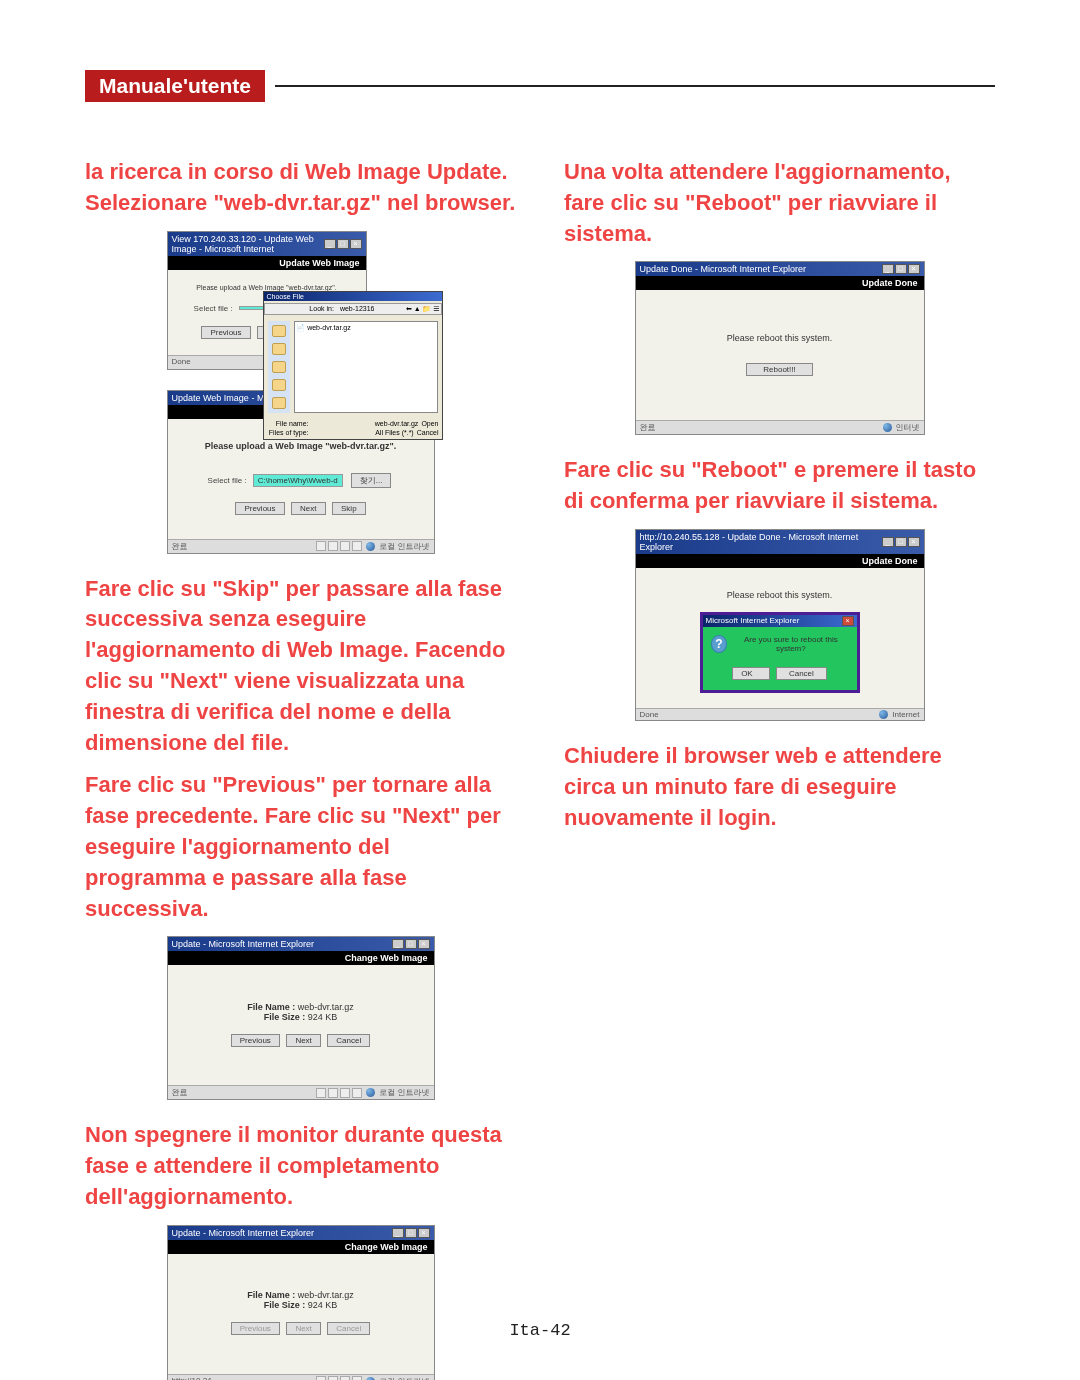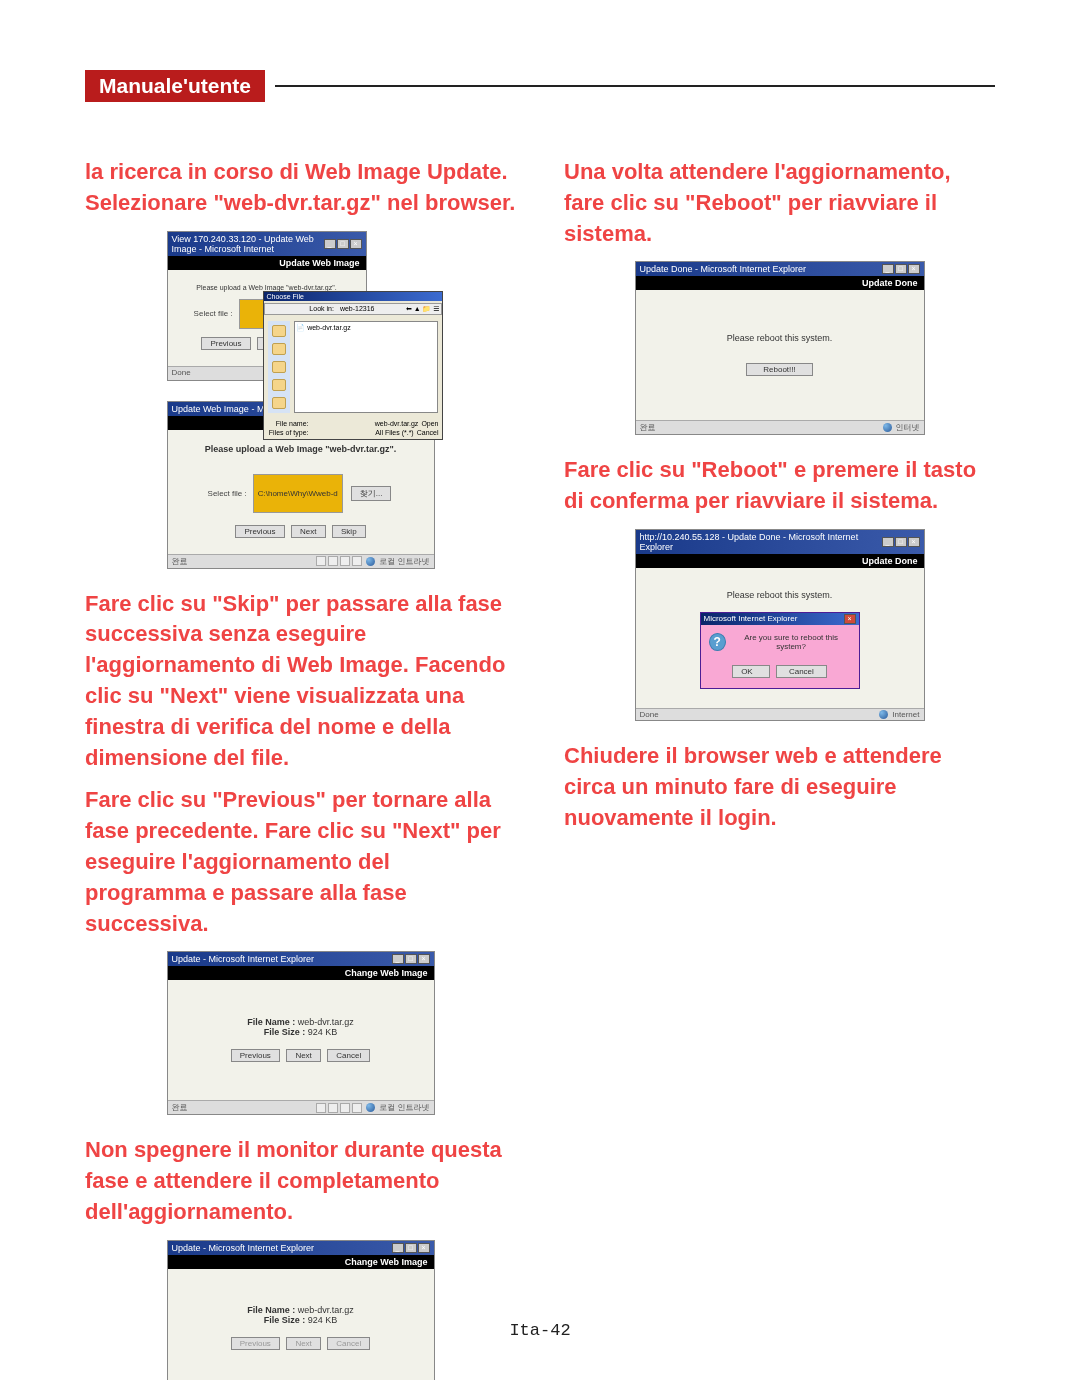--- a/index.html
+++ b/index.html
@@ -101,22 +101,22 @@
       font-size: 8px;
       margin: 2px;
       color: #333;
     }
     .win-body .small-btn.disabled {
       color: #999;
     }
     .win-body .field-box {
       display: inline-block;
       border: 1px solid #999;
-      background: #eab308;
-      padding: 14px 4px;
+      background: #5eead4;
+      padding: 1px 4px;
       font-size: 8px;
       min-width: 90px;
       text-align: center;
     }
     .win-status {
       background: #ddd;
       border-top: 1px solid #aaa;
       font-size: 8px;
       padding: 1px 4px;
       display: flex;
@@ -174,22 +174,22 @@
       background: #fff;
       border: 1px solid #888;
       min-height: 60px;
       padding: 2px;
     }
     .file-dialog-bottom {
       padding: 3px;
       text-align: right;
     }
     .popup {
-      background: #f9a8d4;
-      border: 1px solid #4c1d95;
+      background: #22c55e;
+      border: 3px solid #4c1d95;
       width: 160px;
       margin: 12px auto 0 auto;
       font-size: 8px;
     }
     .popup-title {
       background: linear-gradient(to right, #0a246a, #3c6bd0);
       color: #fff;
       padding: 1px 3px;
       display: flex;
       justify-content: space-between;

